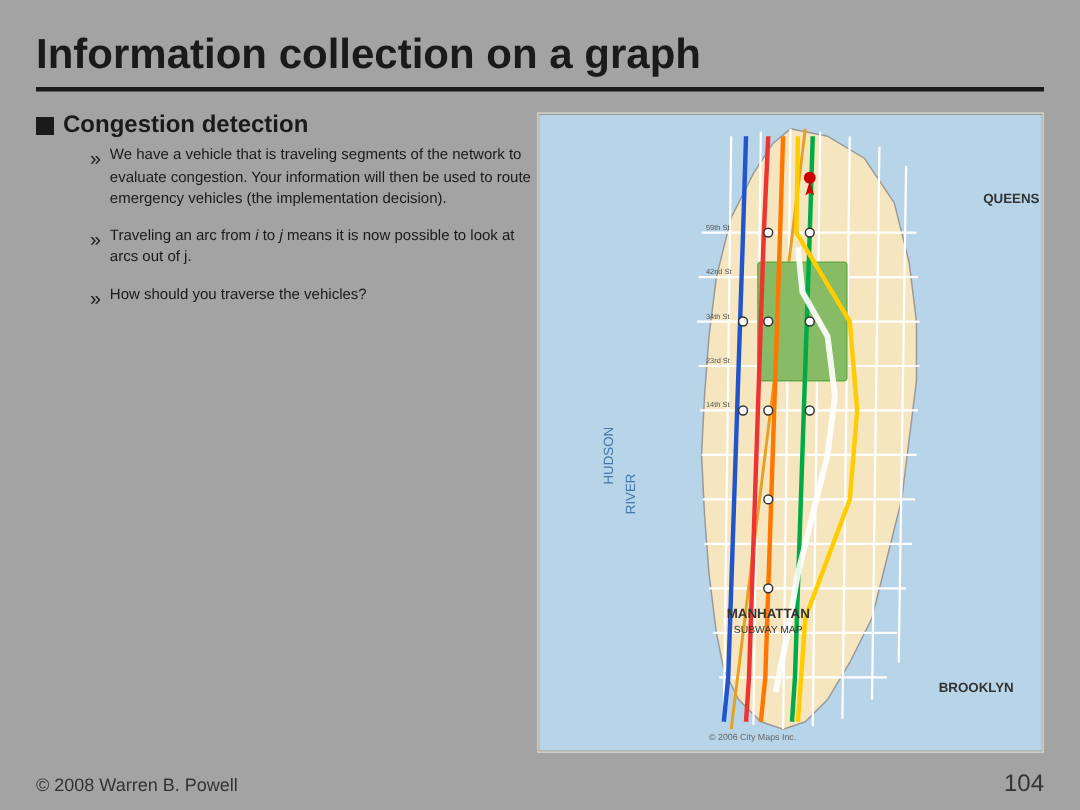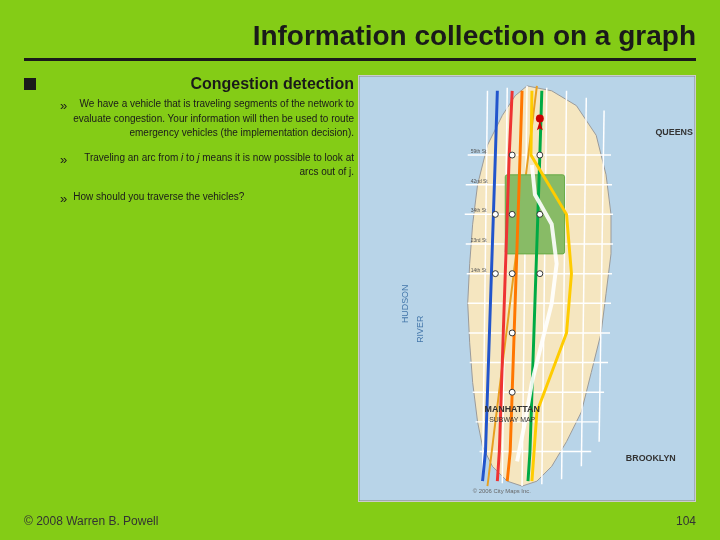--- a/index.html
+++ b/index.html
@@ -12,25 +12,24 @@
       width: 720px;
       height: 540px;
       background: #ffffff;
       font-family: Arial, Helvetica, sans-serif;
       overflow: hidden;
     }
 
     .slide {
       width: 720px;
       height: 540px;
-      background: #84cc16;
+      background: #a3a3a3;
       padding: 20px 24px 14px 24px;
       display: flex;
       flex-direction: column;
-      text-align: right;
     }
 
     .slide-title {
       font-size: 28px;
       font-weight: bold;
       color: #1a1a1a;
       border-bottom: 3px solid #1a1a1a;
       padding-bottom: 6px;
       margin-bottom: 14px;
     }
@@ -127,21 +126,21 @@
       margin-top: 8px;
       padding-top: 4px;
     }
 
     .footer-copyright {
       font-size: 12px;
       color: #333;
     }
 
     .footer-page {
-      font-size: 12px;
+      font-size: 16px;
       color: #333;
       font-weight: normal;
     }
   </style>
 </head>
 <body>
 
 <div class="slide">
   <div class="slide-title">Information collection on a graph</div>
 

